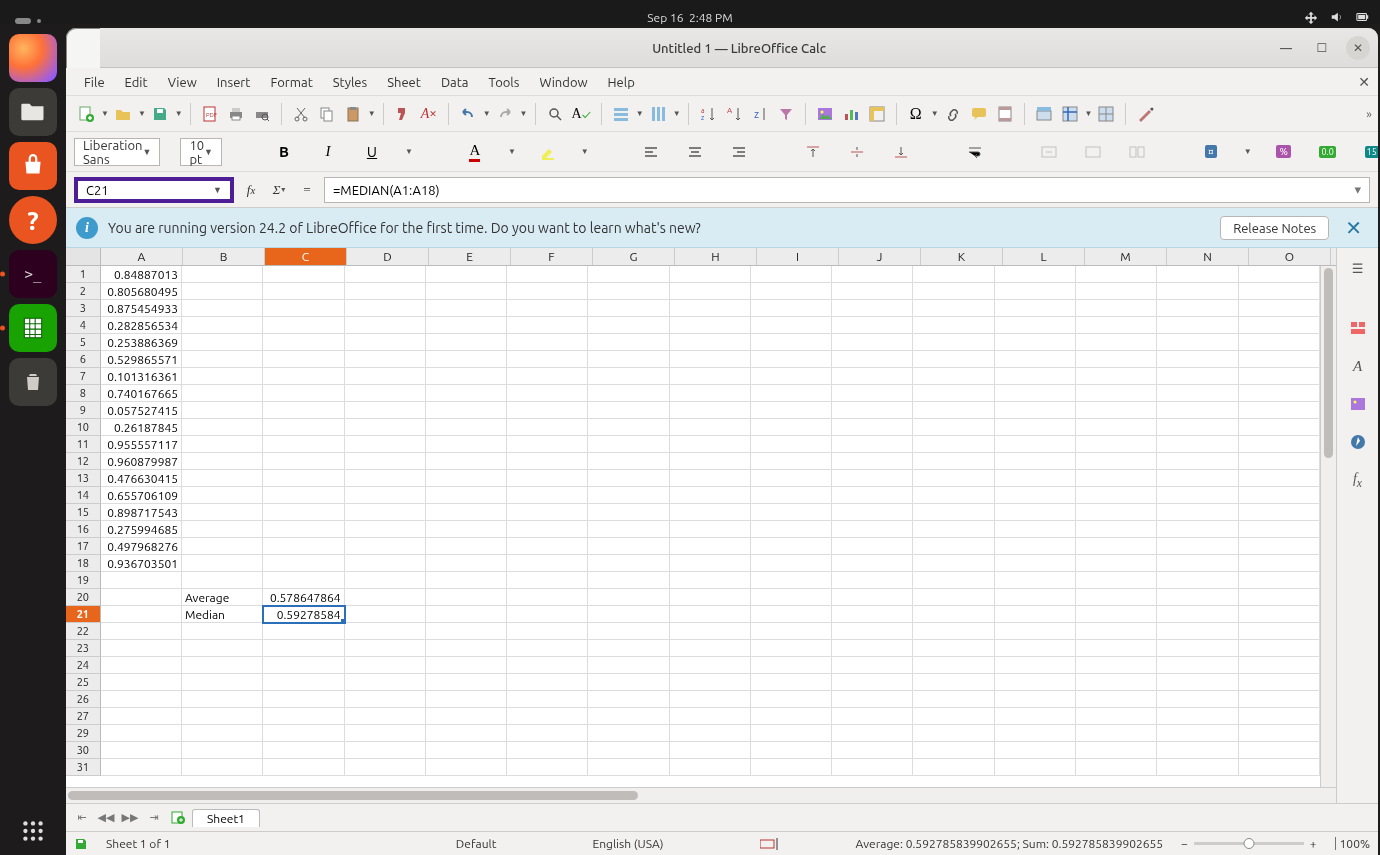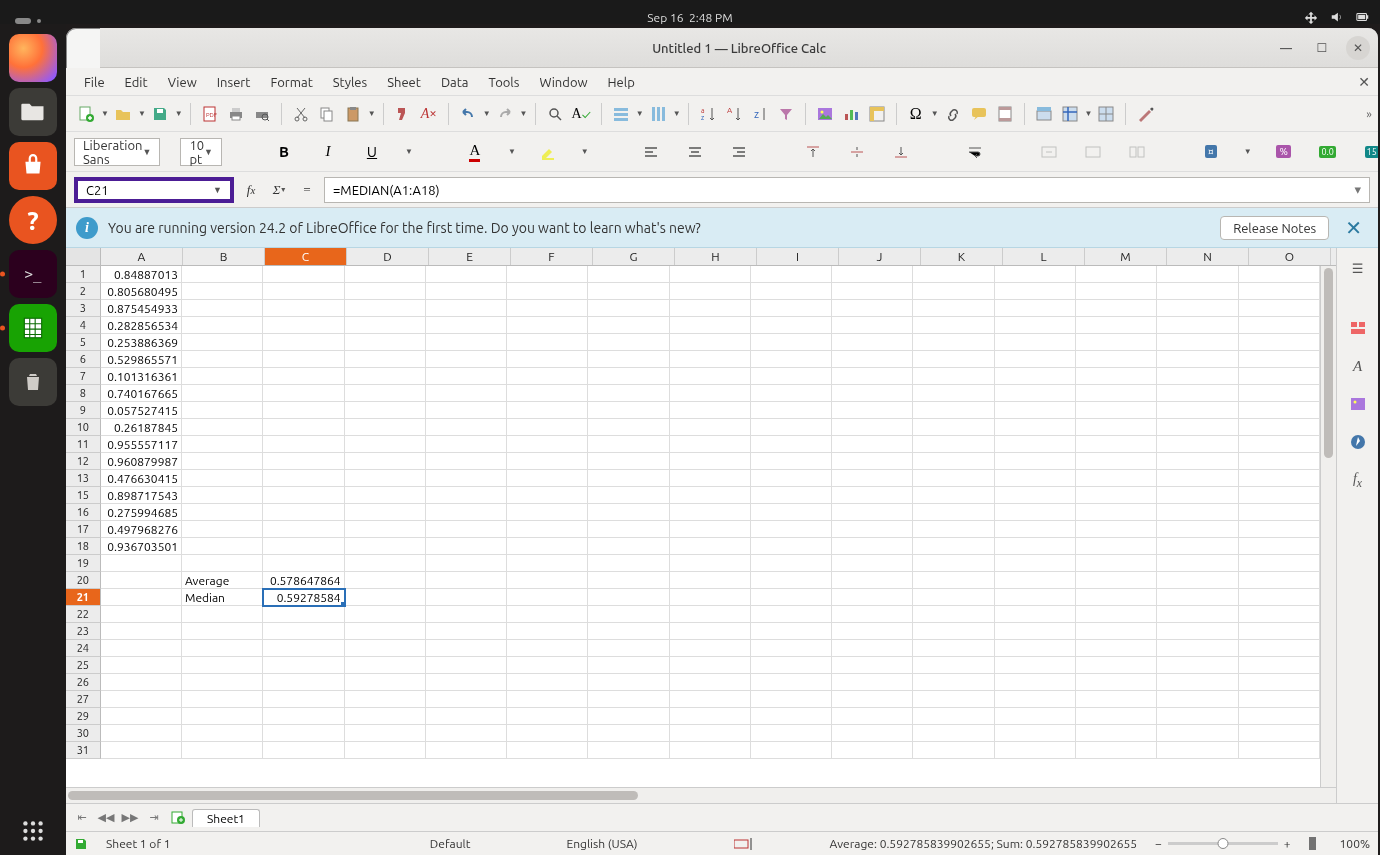--- a/index.html
+++ b/index.html
@@ -822,20 +822,38 @@
               <div class="cell"></div>
               <div class="cell"></div>
               <div class="cell"></div>
               <div class="cell"></div>
               <div class="cell"></div>
               <div class="cell"></div>
               <div class="cell"></div>
               <div class="cell"></div>
             </div>
             <div class="row">
+              <div class="rh">14</div>
+              <div class="cell">0.655706109</div>
+              <div class="cell"></div>
+              <div class="cell"></div>
+              <div class="cell"></div>
+              <div class="cell"></div>
+              <div class="cell"></div>
+              <div class="cell"></div>
+              <div class="cell"></div>
+              <div class="cell"></div>
+              <div class="cell"></div>
+              <div class="cell"></div>
+              <div class="cell"></div>
+              <div class="cell"></div>
+              <div class="cell"></div>
+              <div class="cell"></div>
+            </div>
+            <div class="row">
               <div class="rh">15</div>
               <div class="cell">0.898717543</div>
               <div class="cell"></div>
               <div class="cell"></div>
               <div class="cell"></div>
               <div class="cell"></div>
               <div class="cell"></div>
               <div class="cell"></div>
               <div class="cell"></div>
               <div class="cell"></div>
@@ -1190,15 +1208,15 @@
       </span>
     <span style="width:40px;"></span>
     <span class="seg">Average: 0.592785839902655; Sum: 0.592785839902655</span>
     <span class="zoom">
       <span>−</span>
       <span class="ztrack">
           <span class="zthumb"></span>
         </span>
       <span>+</span>
     </span>
-    <span style="border-left:7px solid #737373;padding-left:24px;">100%</span>
+    <span style="border-left:1px solid #737373;padding-left:4px;">100%</span>
   </div>
 </div>
 
 </body></html>

